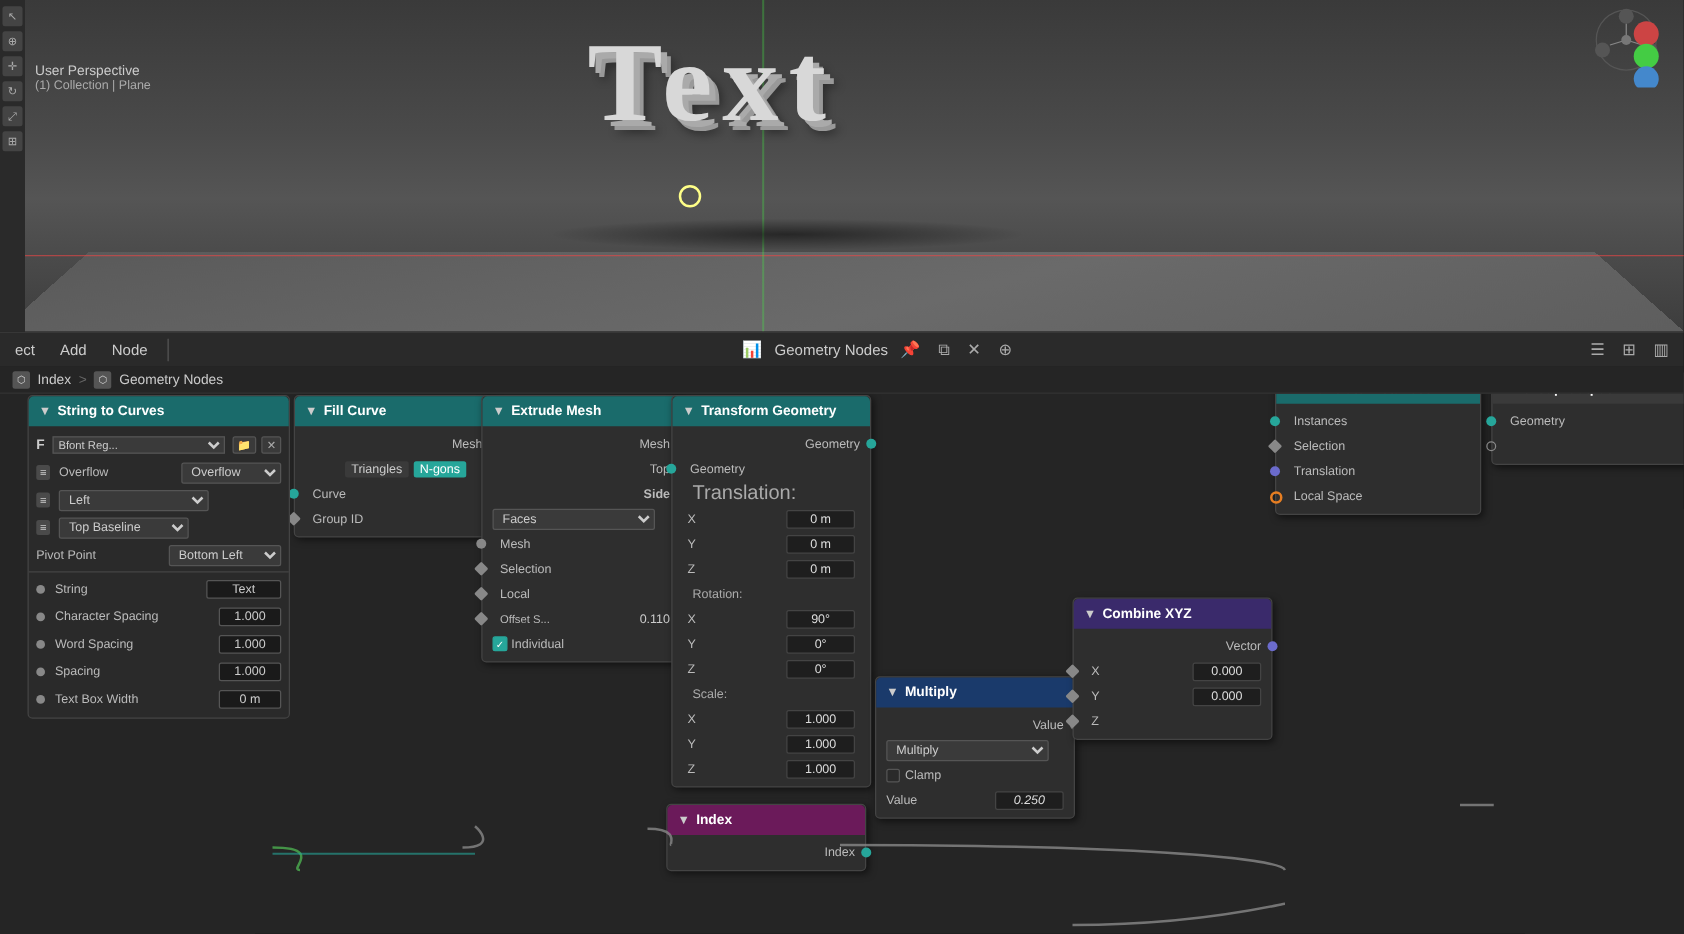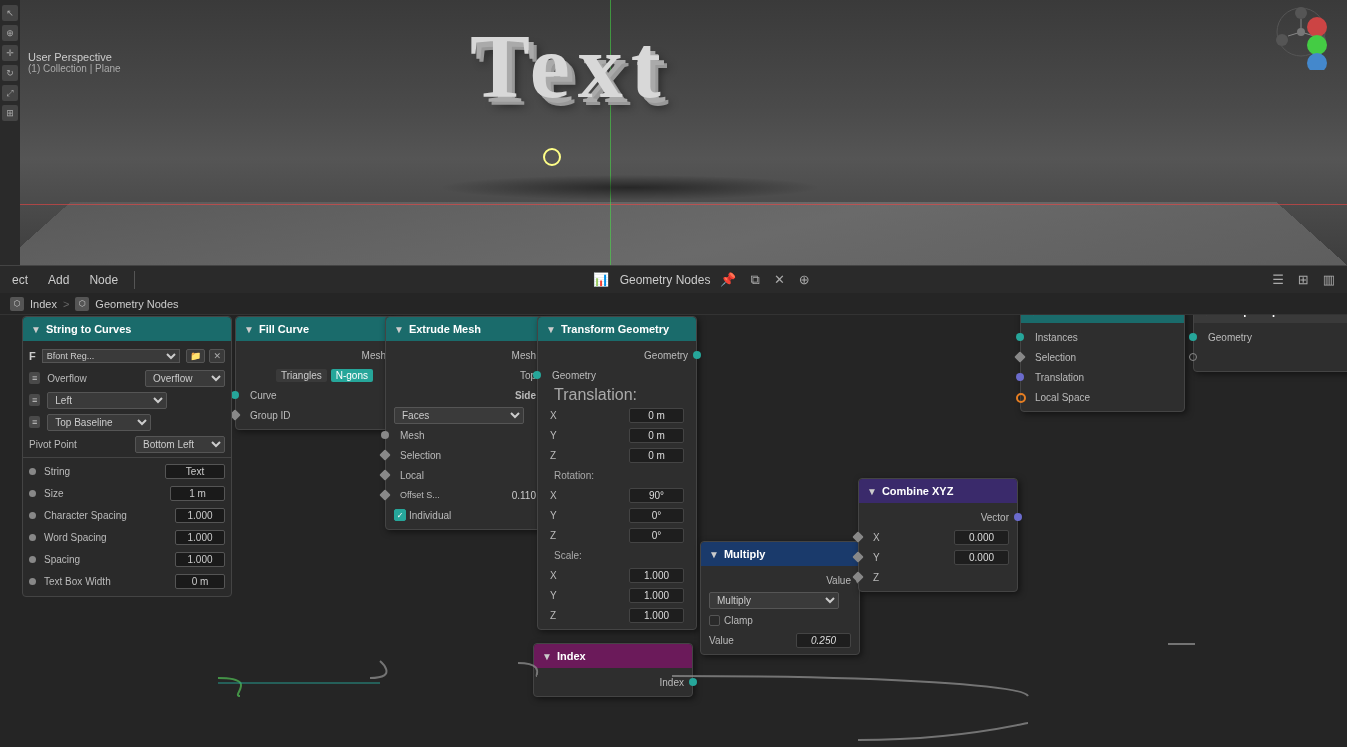--- a/index.html
+++ b/index.html
@@ -559,25 +559,20 @@
         </select>
       </div>
       <div class="divider"></div>
 
       <div class="panel-row">
         <div style="width:7px;height:7px;border-radius:50%;background:#888;margin-right:4px;flex-shrink:0;"></div>
         <span class="panel-label">String</span>
         <input type="text" class="panel-value" style="width: 60px;" value="Text">
       </div>
 
-      <div class="panel-row">
-        <div style="width:7px;height:7px;border-radius:50%;background:#888;margin-right:4px;flex-shrink:0;"></div>
-        <span class="panel-label">Size</span>
-        <input type="text" class="panel-value" style="width: 55px;" value="1 m">
-      </div>
 
       <div class="panel-row">
         <div style="width:7px;height:7px;border-radius:50%;background:#888;margin-right:4px;flex-shrink:0;"></div>
         <span class="panel-label">Character Spacing</span>
         <input type="text" class="panel-value" style="width: 42px;" value="1.000">
       </div>
 
       <div class="panel-row">
         <div style="width:7px;height:7px;border-radius:50%;background:#888;margin-right:4px;flex-shrink:0;"></div>
         <span class="panel-label">Word Spacing</span>

